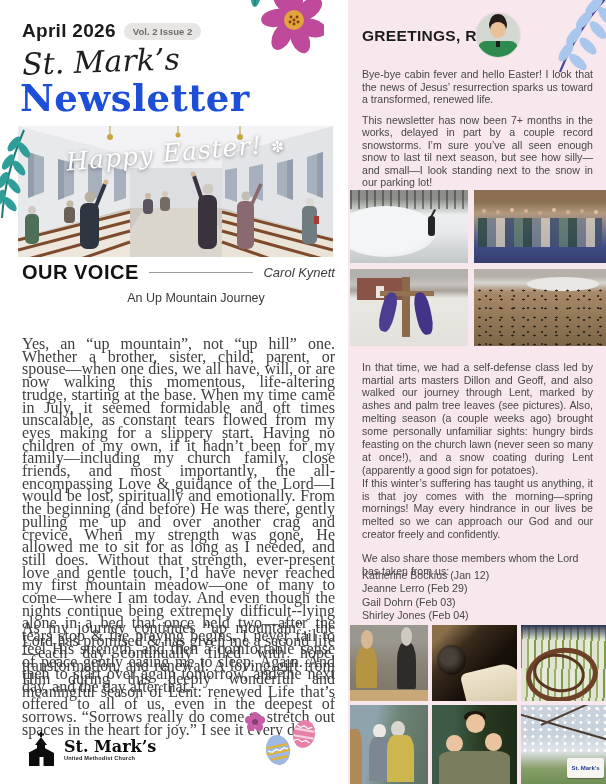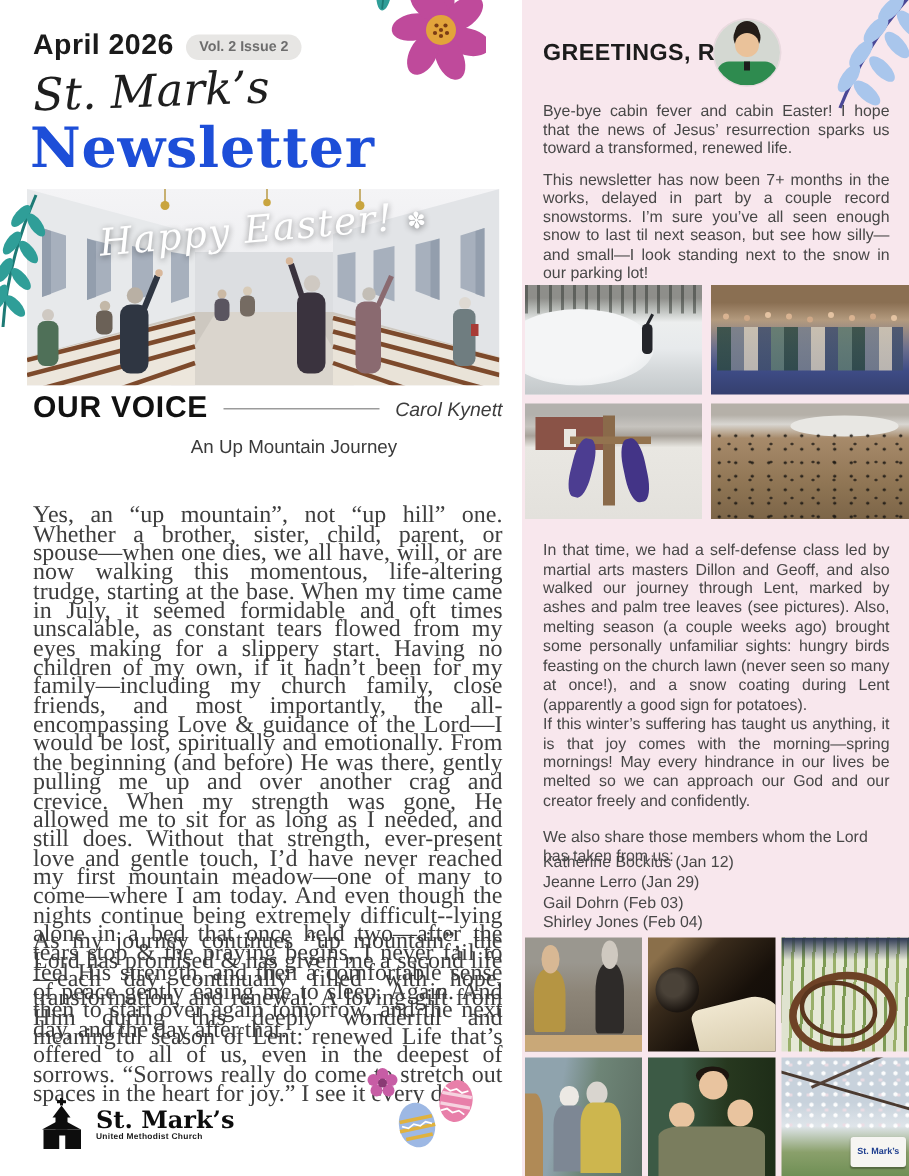--- a/index.html
+++ b/index.html
@@ -378,21 +378,21 @@
       <svg width="44" height="44" viewBox="0 0 44 44">
         <rect width="44" height="44" fill="#d4d8d2"></rect>
         <rect x="2" y="28" width="40" height="16" rx="8" fill="#2e8b4f"></rect>
         <circle cx="22" cy="12" r="9" fill="#241d18"></circle>
         <circle cx="22" cy="17" r="8" fill="#eac29a"></circle>
         <path d="M14,11 a8,6 0 0 1 16,0 l0,-2 a8,8 0 0 0 -16,0 z" fill="#241d18"></path>
         <rect x="20" y="28" width="4" height="6" fill="#1c1c1c"></rect>
       </svg>
     </div>
 
-    <p class="g-p g1">Bye-bye cabin fever and cabin Easter! I hope that the news of Jesus’ resurrection sparks us toward a transformed, renewed life.</p>
+    <p class="g-p g1">Bye-bye cabin fever and hello Easter! I look that the news of Jesus’ resurrection sparks us toward a transformed, renewed life.</p>
     <p class="g-p g2">This newsletter has now been 7+ months in the works, delayed in part by a couple record snowstorms. I’m sure you’ve all seen enough snow to last til next season, but see how silly—and small—I look standing next to the snow in our parking lot!</p>
 
     <div class="grid1">
       <div class="ph ph-snow">
         <div class="trees"></div>
         <div class="mound"></div>
         <div class="person"></div>
       </div>
       <div class="ph ph-class">
         <div class="heads"></div>
@@ -408,21 +408,21 @@
       </div>
       <div class="ph ph-birds"></div>
     </div>
 
     <p class="g-p g3">In that time, we had a self-defense class led by martial arts masters Dillon and Geoff, and also walked our journey through Lent, marked by ashes and palm tree leaves (see pictures). Also, melting season (a couple weeks ago) brought some personally unfamiliar sights: hungry birds feasting on the church lawn (never seen so many at once!), and a snow coating during Lent (apparently a good sign for potatoes).</p>
     <p class="g-p g4">If this winter’s suffering has taught us anything, it is that joy comes with the morning—spring mornings! May every hindrance in our lives be melted so we can approach our God and our creator freely and confidently.</p>
     <p class="g-p g5">We also share those members whom the Lord has taken from us:</p>
 
     <div class="members">
       <div>Katherine Bockius (Jan 12)</div>
-      <div>Jeanne Lerro (Jan 29)</div>
+      <div>Jeanne Lerro (Feb 29)</div>
       <div>Gail Dohrn (Feb 03)</div>
       <div>Shirley Jones (Feb 04)</div>
     </div>
 
     <div class="grid2">
       <div class="ph ph-ladies">
         <div class="l1"></div>
         <div class="l2"></div>
         <div class="tbl"></div>
       </div>

